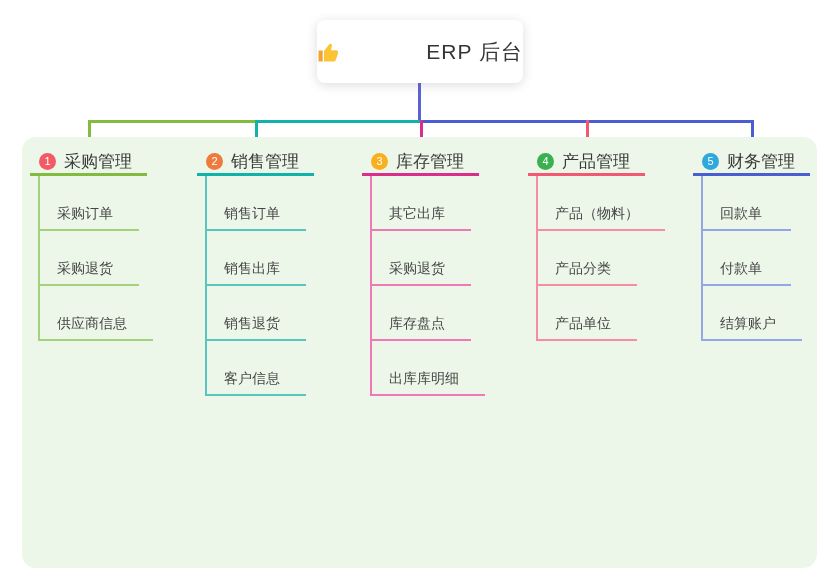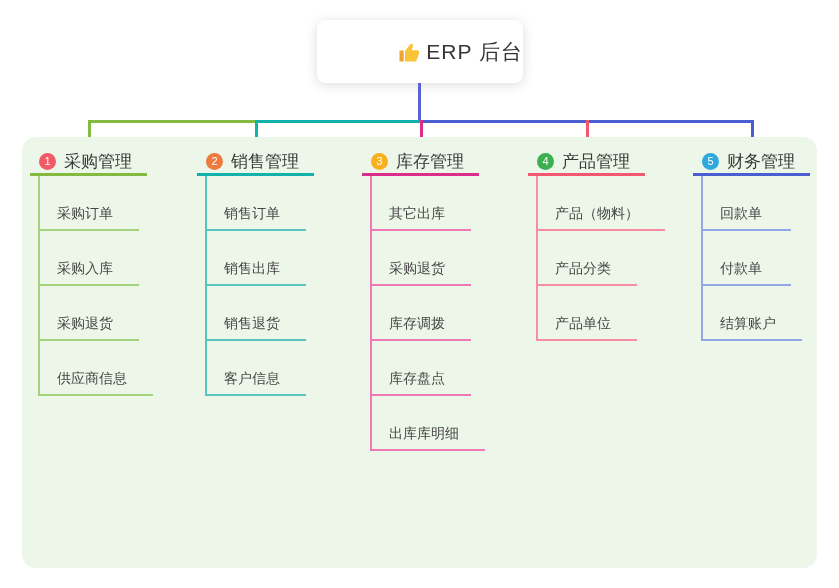--- a/index.html
+++ b/index.html
@@ -3,21 +3,21 @@
 <meta charset="utf-8">
 <style>
   * { margin:0; padding:0; box-sizing:border-box; }
   html,body { width:839px; height:588px; background:#ffffff;
     font-family:"Liberation Sans","DejaVu Sans",sans-serif; }
   #stage { position:relative; width:839px; height:588px; overflow:hidden; }
 
   
   .root-card { position:absolute; left:317px; top:20px; width:206px; height:63px;
     background:#fff; border-radius:8px; box-shadow:0 2px 12px rgba(0,0,0,.14);
-    display:flex; align-items:center; justify-content:flex-end; gap:4px;
+    display:flex; align-items:center; justify-content:space-between; gap:4px;
     font-size:21px; color:#353535; letter-spacing:1px; }
   .root-card svg { width:24px; height:24px; }
 
   
   .line { position:absolute; }
   .v { width:3px; }
   .h { height:3px; }
 
   
   .panel { position:absolute; left:22px; top:137px; width:795px; height:431px;
@@ -68,23 +68,20 @@
   <div class="branch" style="left: 30px; top: 150px; position: absolute; --c: #82bb3f; --cc: #a4d17c;">
     <div class="branch-title">
       <span class="badge" style="background: rgb(242, 90, 102);">1</span>
       <span>采购管理</span>
     </div>
     <ul>
           <li>
             <span>采购订单</span>
           </li>
           <li>
-            <span>采购入库</span>
-          </li>
-          <li>
             <span>采购退货</span>
           </li>
           <li>
             <span>供应商信息</span>
           </li>
         </ul>
   </div>
 
   <div class="branch" style="left: 197px; top: 150px; position: absolute; --c: #12b2aa; --cc: #58c6be;">
     <div class="branch-title">
@@ -111,23 +108,20 @@
     <div class="branch-title">
       <span class="badge" style="background: rgb(248, 176, 31);">3</span>
       <span>库存管理</span>
     </div>
     <ul>
           <li>
             <span>其它出库</span>
           </li>
           <li>
             <span>采购退货</span>
-          </li>
-          <li>
-            <span>库存调拨</span>
           </li>
           <li>
             <span>库存盘点</span>
           </li>
           <li>
             <span>出库库明细</span>
           </li>
         </ul>
   </div>
 

